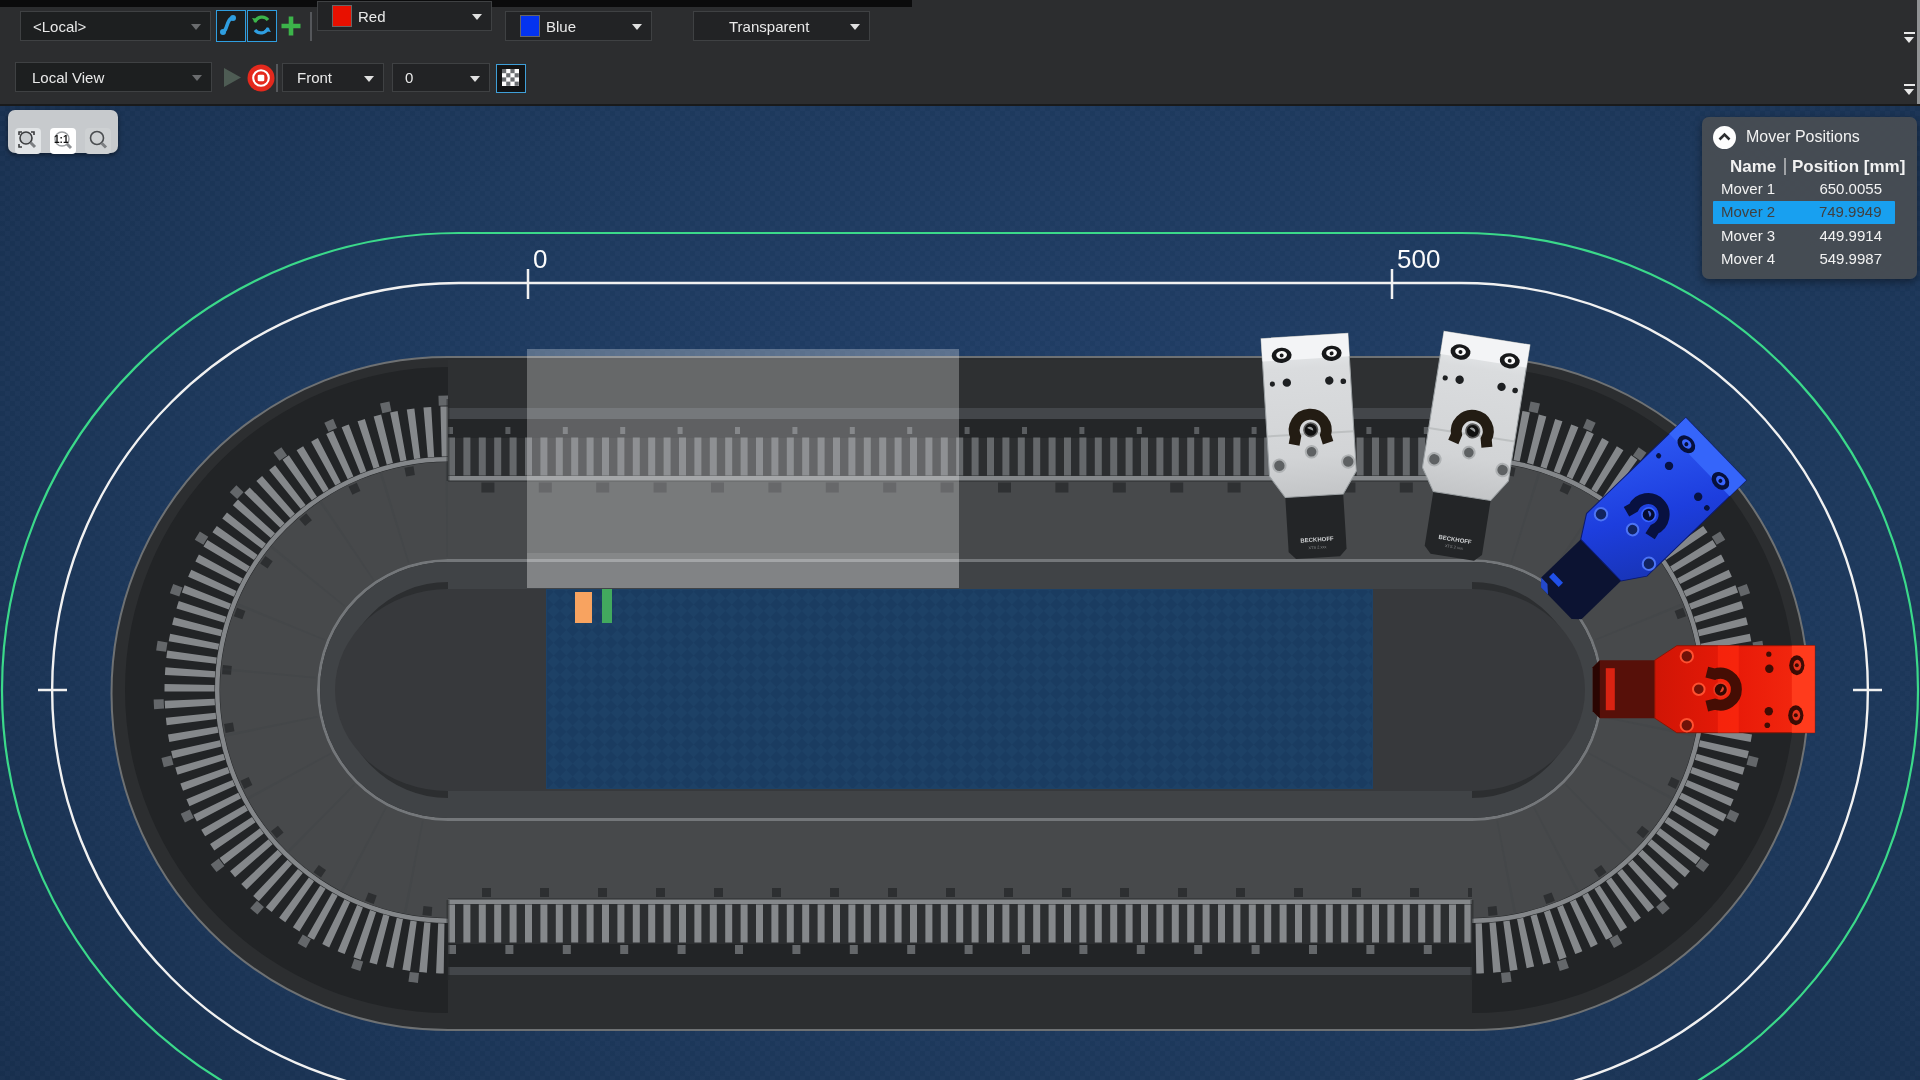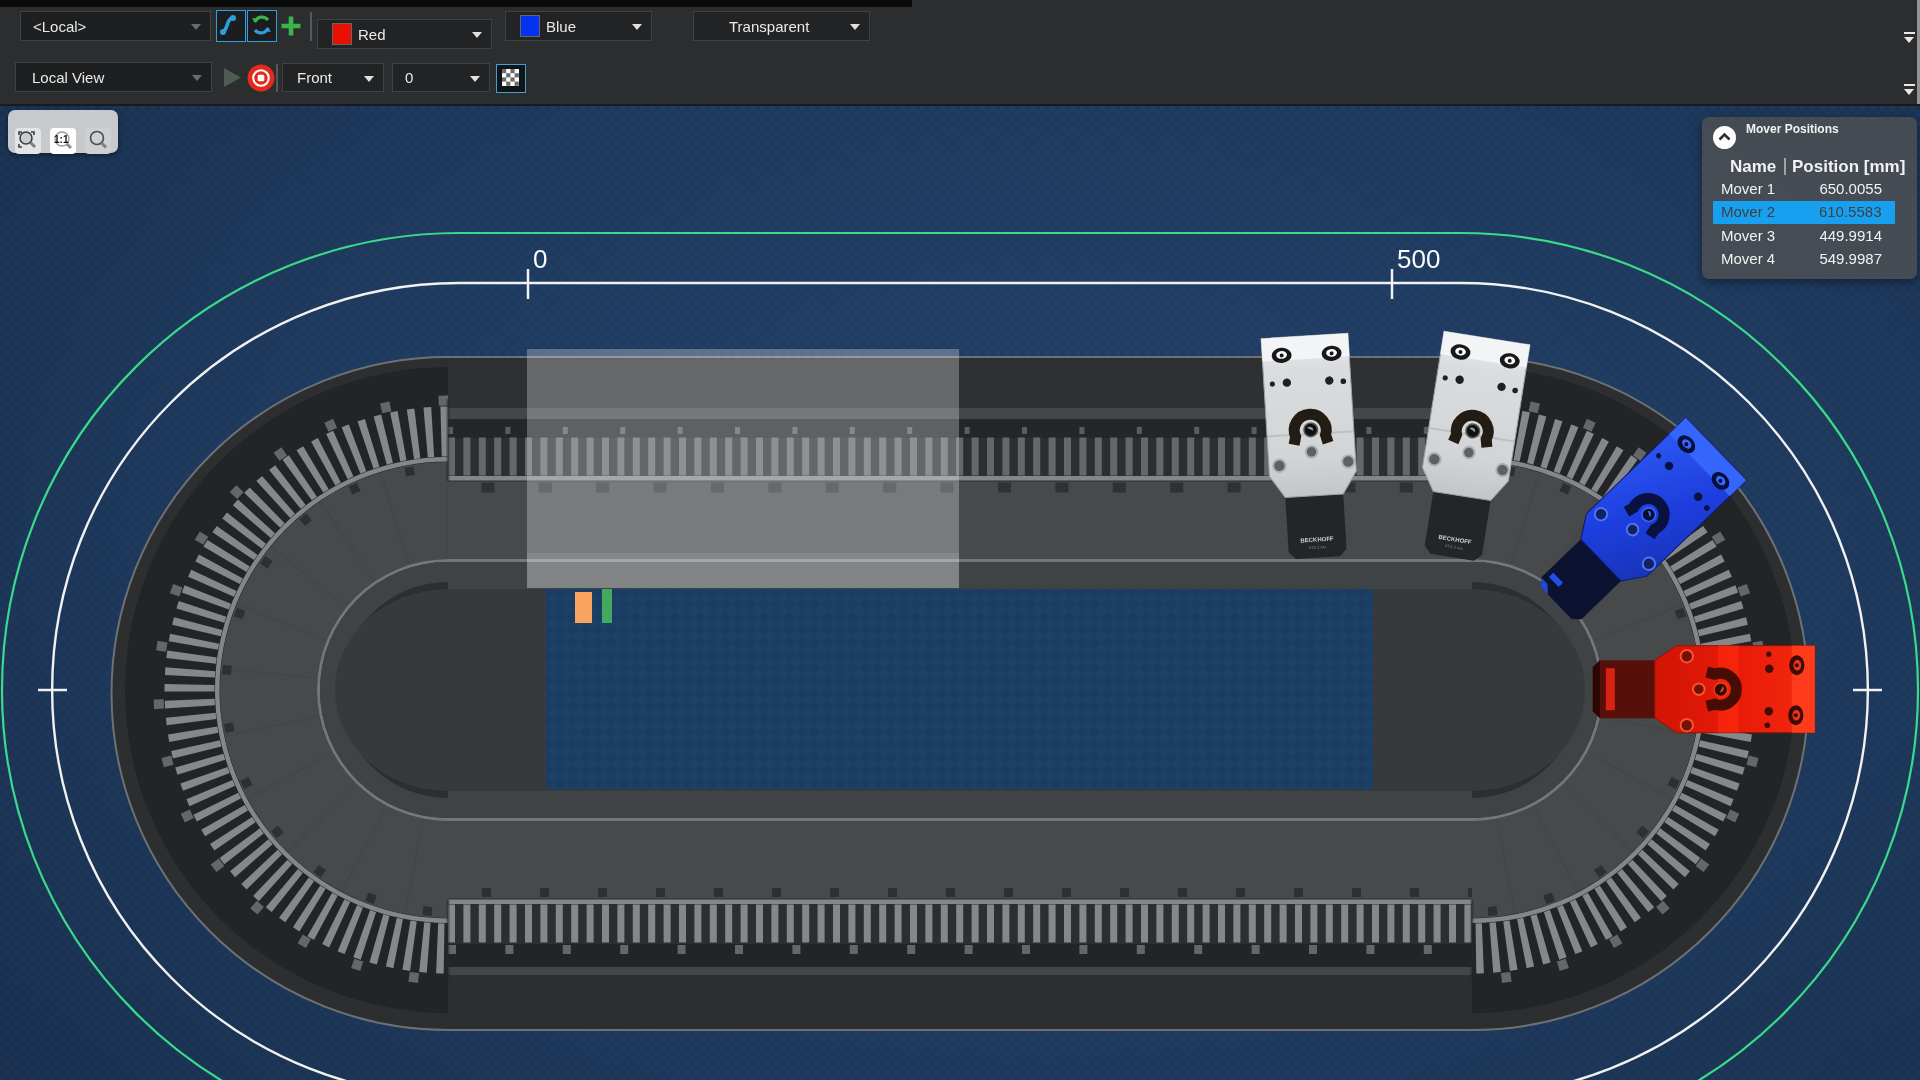--- a/index.html
+++ b/index.html
@@ -25,21 +25,21 @@
 .ovf { position:absolute; left:1902px; width:17px; height:14px; }
 .ovf .b1 { position:absolute; left:2px; top:0; width:11px; height:2px; background:#e8e8e8; }
 .ovf .t1 { position:absolute; left:2px; top:5px; width:0; height:0;
   border-left:5.5px solid transparent; border-right:5.5px solid transparent; border-top:6.5px solid #e8e8e8; }
 #zb { position:absolute; left:8px; top:110px; width:110px; height:43px; background:#c7cacd;
   border-radius:7px; box-shadow:0 2px 5px rgba(0,0,0,0.45); }
 #zb .z { position:absolute; top:18px; width:26px; height:26px; border-radius:4px; }
 #mp { position:absolute; left:1702px; top:117px; width:215px; height:162px;
   background:rgba(72,77,83,0.95); border-radius:7px; box-shadow:0 3px 8px rgba(0,0,0,0.4);
   color:#f2f2f2; }
-#mp .ttl { position:absolute; left:44px; top:5px; font-size:12px; font-weight:bold; }
+#mp .ttl { position:absolute; left:44px; top:11px; font-size:16px; font-weight:normal; }
 #mp .circ { position:absolute; left:11px; top:9px; width:23px; height:23px; border-radius:50%; background:#fdfdfd; }
 #mp .row { position:absolute; left:0; width:100%; height:23.4px; font-size:15px; }
 #mp .nm { position:absolute; left:19px; top:2.5px; }
 #mp .vl { position:absolute; right:35px; top:2.5px; }
 #mp .sel { left:10.5px; width:182px; background:#18a0f0; color:#404040; border-radius:1px; }
 #mp .sel .nm { left:8.5px; }
 #mp .sel .vl { right:13px; }
 </style></head>
 <body>
 <div id="vp"></div>
@@ -259,21 +259,21 @@
         <path d="M 20 9 A 7.5 7.5 0 0 0 7 11" fill="none" stroke="#3cb44a" stroke-width="3.2"></path>
         <path d="M 7 19 A 7.5 7.5 0 0 0 20 17" fill="none" stroke="#2f9ee0" stroke-width="3.2"></path>
         <path d="M 4 7 L 7 12 L 11 8 Z" fill="#3cb44a"></path>
         <path d="M 23 21 L 20 16 L 16 20 Z" fill="#2f9ee0"></path>
       </svg>
  </div>
  <svg class="abs" style="left:279px;top:14px" width="24" height="24">
       <path d="M 12 2.5 V 21.5 M 2.5 12 H 21.5" stroke="#3cb44a" stroke-width="4.6"></path>
     </svg>
  <div class="vsep" style="left:310px;top:12px;height:29px"></div>
- <div class="cmb" style="left:317px;top:19px;width:175px"><span class="sq" style="background:#e81000"></span>Red<span class="arr"></span></div>
+ <div class="cmb" style="left:317px;top:1px;width:175px"><span class="sq" style="background:#e81000"></span>Red<span class="arr"></span></div>
  <div class="cmb" style="left:505px;top:11px;width:147px"><span class="sq" style="background:#0433f0"></span>Blue<span class="arr"></span></div>
  <div class="cmb" style="left:693px;top:11px;width:177px">
       <span style="margin-left:35px">Transparent</span>
       <span class="arr"></span>
     </div>
  <div class="cmb" style="left:15px;top:62px;width:197px;background:#1d1f20">
       <span style="margin-left:16px">Local View</span>
       <span class="arr arrd"></span>
     </div>
  <svg class="abs" style="left:220px;top:64px" width="26" height="28">
@@ -324,21 +324,21 @@
    <span class="abs" style="left:28px">Name</span>
    <span class="abs" style="left:90px">Position [mm]</span>
    <div class="abs" style="left:82px;top:1px;width:1.5px;height:17px;background:rgba(235,235,235,0.55)"></div>
  </div>
  <div class="row" style="top:60.4px">
       <span class="nm">Mover 1</span>
       <span class="vl">650.0055</span>
     </div>
  <div class="row sel" style="top:83.8px">
       <span class="nm">Mover 2</span>
-      <span class="vl">610.5583</span>
+      <span class="vl">749.9949</span>
     </div>
  <div class="row" style="top:107.2px">
       <span class="nm">Mover 3</span>
       <span class="vl">449.9914</span>
     </div>
  <div class="row" style="top:130.6px">
       <span class="nm">Mover 4</span>
       <span class="vl">549.9987</span>
     </div>
 </div>

